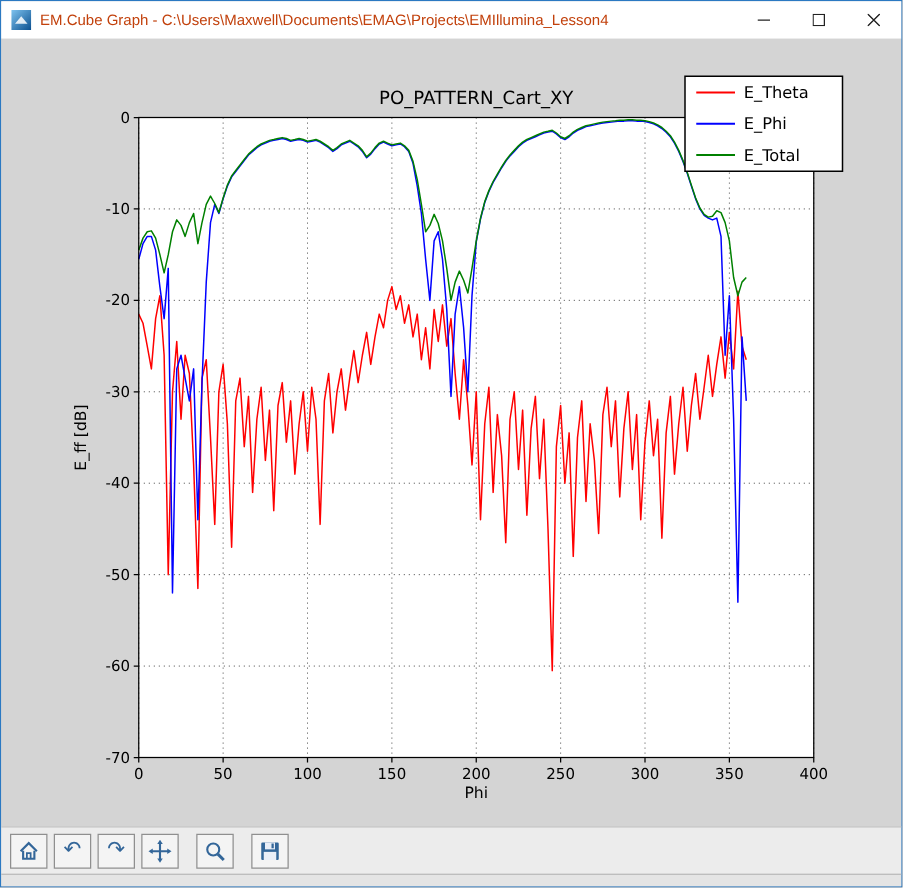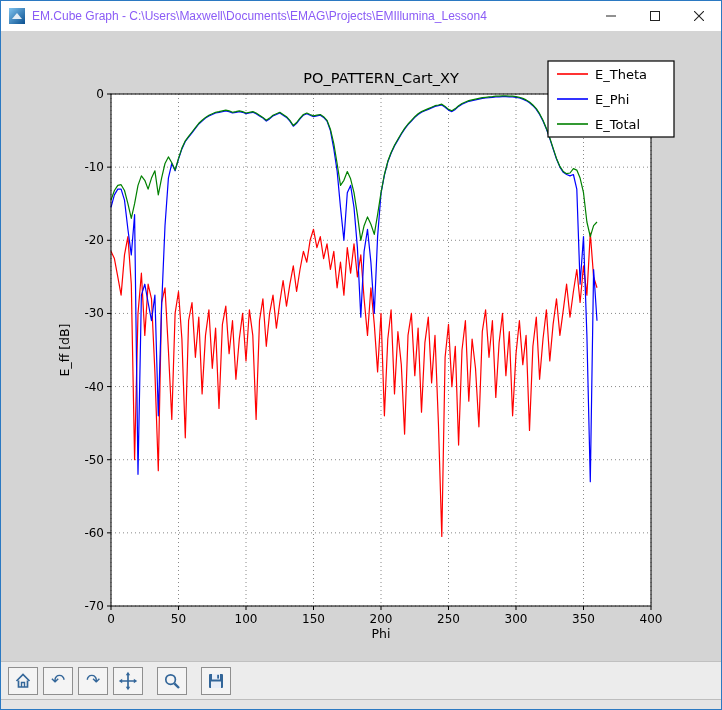--- a/index.html
+++ b/index.html
@@ -1,20 +1,20 @@
 <!DOCTYPE html>
 <html><head>
 <meta charset="utf-8">
 <style>
   html,body{margin:0;padding:0;}
   body{width:722px;height:710px;overflow:hidden;background:#9a9a9a;}
   .window{position:relative;width:722px;height:710px;box-sizing:border-box;border:1px solid #2b79c2;background:#d4d4d4;font-family:"Liberation Sans",sans-serif;}
   .titlebar{height:30px;background:#ffffff;display:flex;align-items:center;}
   .app-icon{width:16px;height:16px;margin:0 7px 0 8px;display:inline-flex;flex:0 0 auto;}
-  .title-text{font-size:12px;color:#8b5cf6;flex:1 1 auto;white-space:nowrap;overflow:hidden;}
+  .title-text{font-size:12px;color:#c2410c;flex:1 1 auto;white-space:nowrap;overflow:hidden;}
   .caption-buttons{display:flex;height:100%;flex:0 0 auto;}
   .cap-btn{width:44px;height:100%;display:flex;align-items:center;justify-content:center;cursor:default;}
   .figure{position:relative;height:630px;background:#d4d4d4;}
   #chart-svg{display:block;}
   svg text{font-family:"DejaVu Sans",sans-serif;fill:#000;}
   .toolbar{height:38px;background:#ececec;border-top:1px solid #c0c0c0;box-sizing:border-box;display:flex;align-items:center;padding-left:7px;gap:5px;}
   .tb-btn{width:30px;height:28px;background:#f4f4f4;border:1px solid #8f8f8f;display:flex;align-items:center;justify-content:center;padding:0;box-sizing:border-box;}
   .tb-btn.gap{margin-left:9px;}
   .glyph{font-family:"DejaVu Sans",sans-serif;font-size:17px;color:#336699;line-height:1;}
   .statusbar{height:10px;background:#e4e4e4;border-top:1px solid #bdbdbd;box-sizing:border-box;}

